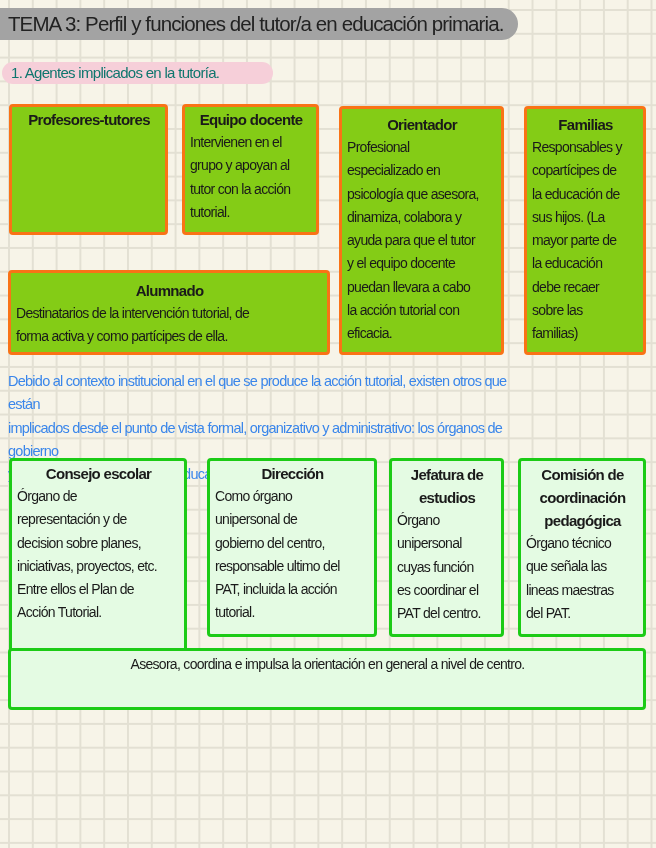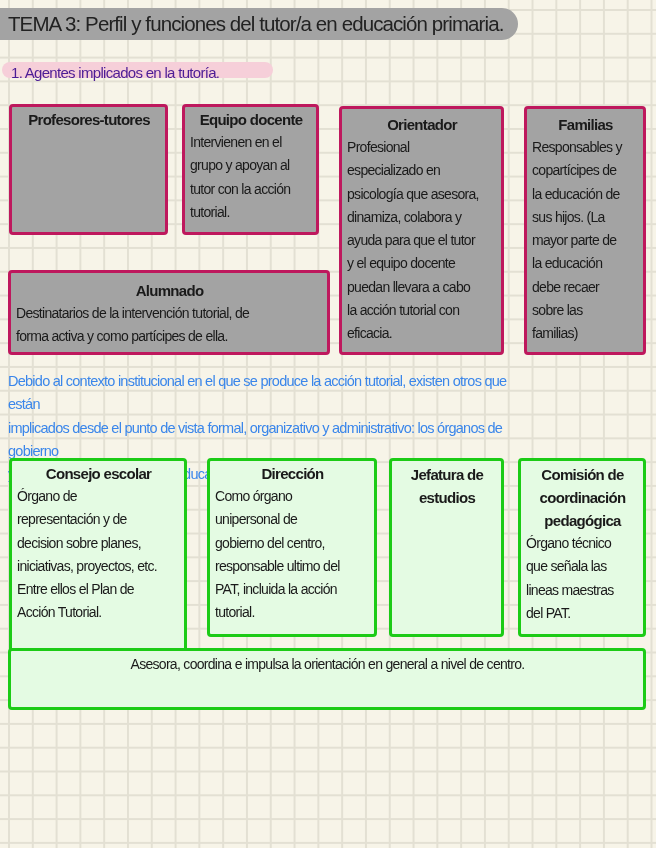--- a/index.html
+++ b/index.html
@@ -15,31 +15,31 @@
     color: #1a1a1a;
   }
   .title-pill {
     position: absolute; left: 0; top: 8px; width: 518px; height: 32px;
     background: #a3a3a3; border-radius: 0 16px 16px 0;
     box-sizing: border-box; padding-left: 8px;
     font-size: 20.5px; line-height: 32px; letter-spacing: -0.9px; color: #222;
     white-space: nowrap;
   }
   .subtitle-pill {
-    position: absolute; left: 2px; top: 62px; width: 271px; height: 16px;
+    position: absolute; left: 2px; top: 62px; width: 271px; height: 22px;
     background: #f6cfd9; border-radius: 11px;
     box-sizing: border-box; padding-left: 9px;
-    font-size: 15px; line-height: 22px; letter-spacing: -0.7px; color: #4c1d95;
+    font-size: 15px; line-height: 22px; letter-spacing: -0.7px; color: #0f766e;
     white-space: nowrap;
   }
   .box {
     position: absolute; box-sizing: border-box; border-radius: 4px;
     padding: 2px 4px 0 5px; overflow: hidden;
   }
-  .box.blue { background: #a3a3a3; border: 3px solid #be185d; }
+  .box.blue { background: #84cc16; border: 3px solid #f97316; }
   .box.green { background: #e4fbe3; border: 3px solid #1ccb16; }
   .box-title {
     font-weight: bold; font-size: 15px; text-align: center;
     letter-spacing: -0.7px; line-height: 22px; white-space: nowrap;
   }
   .box-body {
     font-size: 14px; letter-spacing: -0.7px; line-height: 23.3px;
     white-space: pre-line;
   }
   .box.center .box-body { text-align: center; }
@@ -113,20 +113,25 @@
   <div class="box-body">Como órgano
 unipersonal de
 gobierno del centro,
 responsable ultimo del
 PAT, incluida la acción
 tutorial.</div>
 </div>
 <div class="box green" style="left:389px; top:458px; width:115px; height:179px;">
   <div class="box-title" style="white-space:pre-line; line-height:23px;">Jefatura de
 estudios</div>
+  <div class="box-body">Órgano
+unipersonal
+cuyas función
+es coordinar el
+PAT del centro.</div>
 </div>
 <div class="box green" style="left:518px; top:458px; width:128px; height:179px;">
   <div class="box-title" style="white-space:pre-line; line-height:23px;">Comisión de
 coordinación
 pedagógica</div>
   <div class="box-body">Órgano técnico
 que señala las
 lineas maestras
 del PAT.</div>
 </div>

